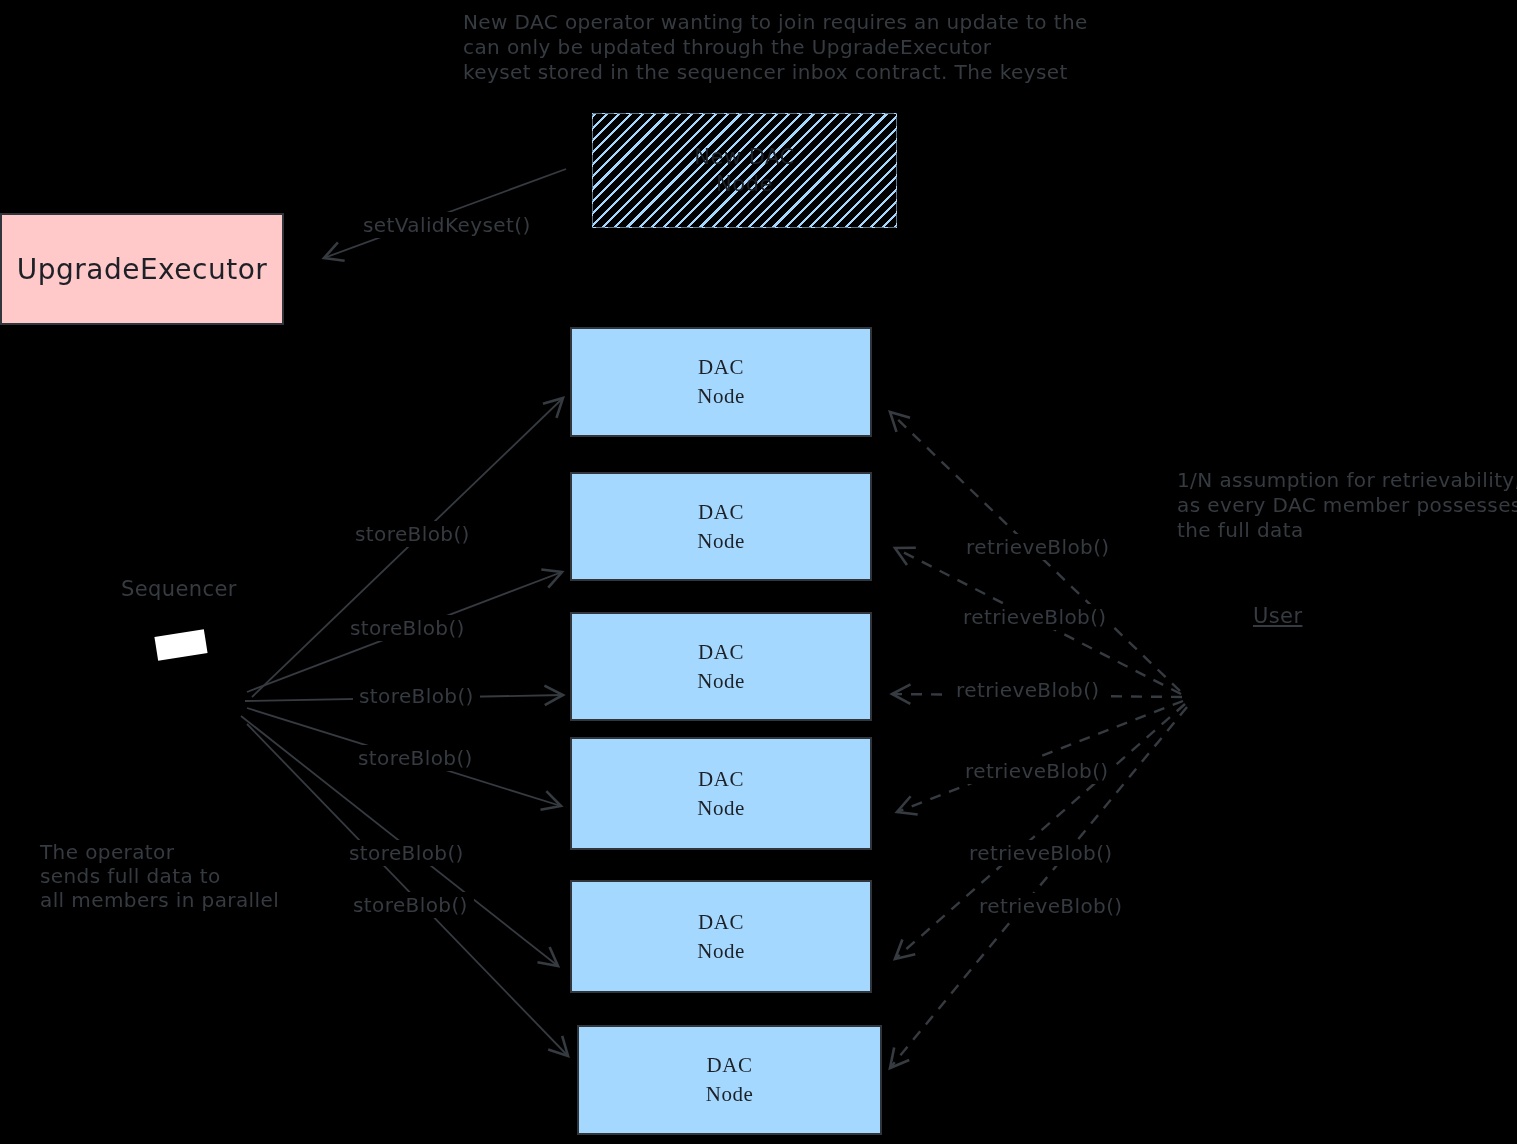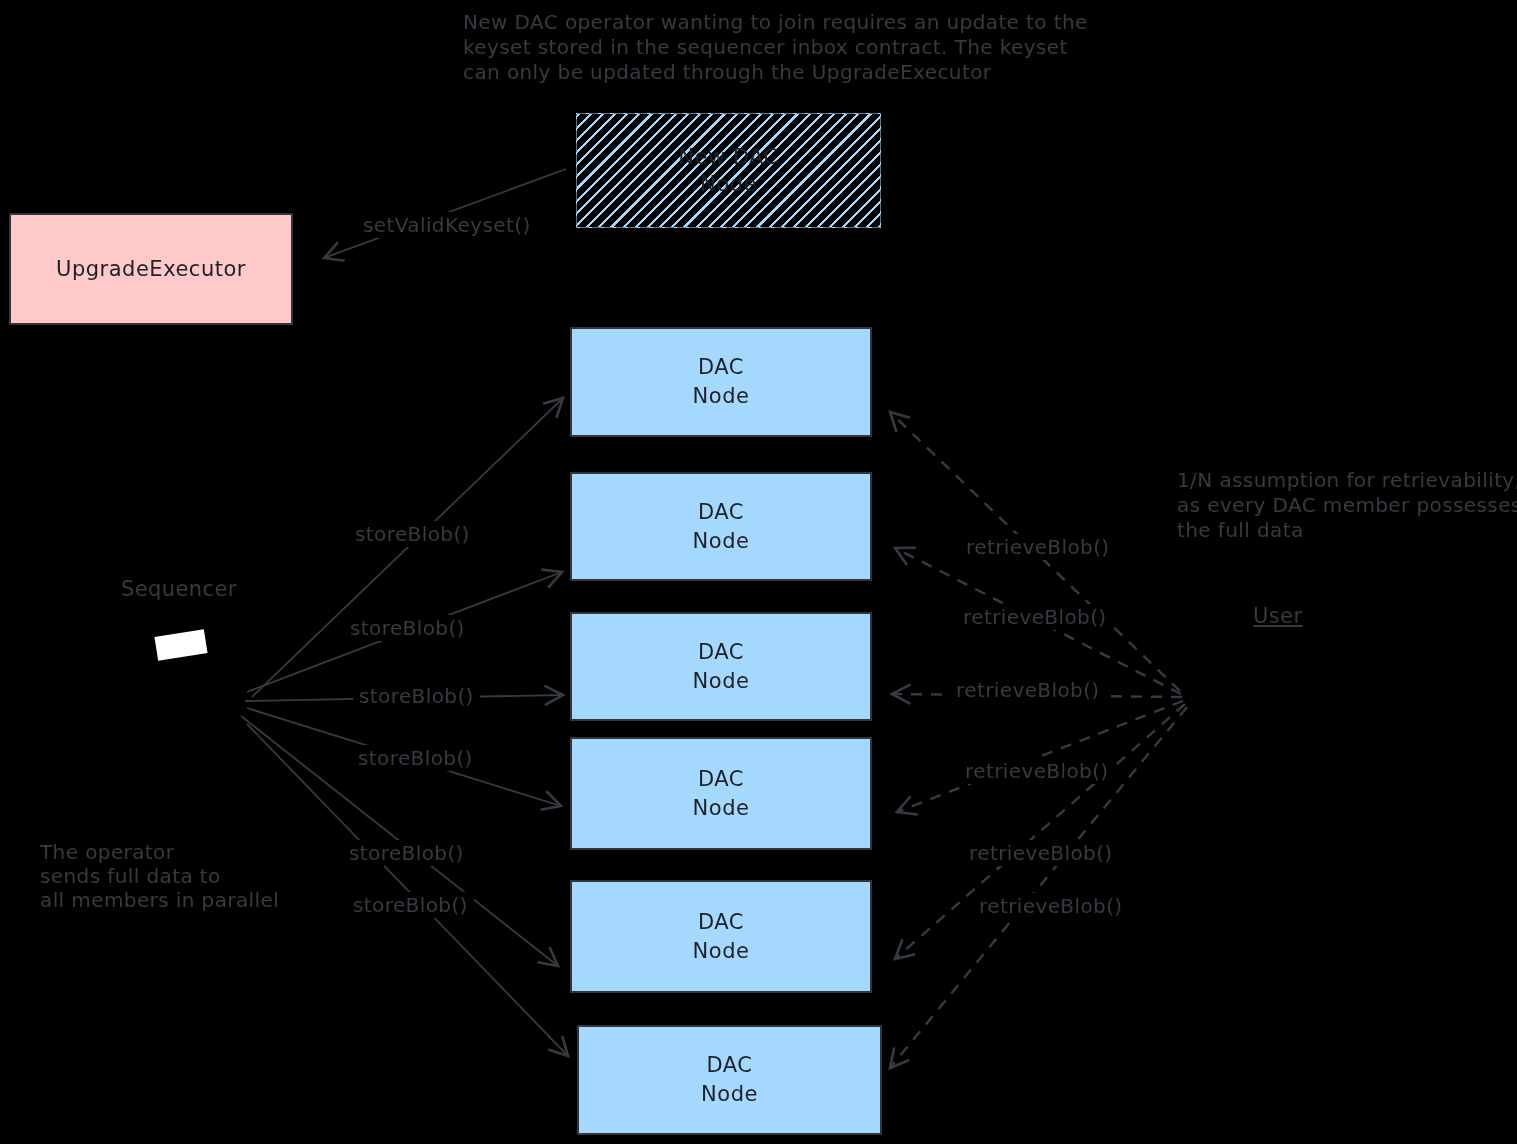--- a/index.html
+++ b/index.html
@@ -12,32 +12,32 @@
   .stage svg.arrows{position:absolute;left:0;top:0;width:1517px;height:1144px;}
   .note{position:absolute;color:var(--stroke,#363b41);font-size:20px;line-height:25px;letter-spacing:.4px;white-space:nowrap;}
   .lbl{position:absolute;color:var(--stroke,#363b41);font-size:20px;letter-spacing:.4px;background:var(--background,#000);padding:1px 6px;white-space:nowrap;}
   .plain-lbl{position:absolute;color:var(--stroke,#363b41);font-size:21px;letter-spacing:.4px;white-space:nowrap;}
   .dac-node{
     position:absolute;left:570px;width:302px;
     background:var(--node-fill,#a5d8ff);
     border:2px solid var(--node-border,#30363c);
     box-sizing:border-box;
     display:flex;flex-direction:column;align-items:center;justify-content:center;
-    color:var(--box-text,#1d2127);font-size:21px;line-height:29px;letter-spacing:.5px;
+    color:var(--box-text,#1d2127);font-size:21px;line-height:29px;letter-spacing:.5px;font-family:Liberation Serif, serif;
   }
   .exec-box{
-    position:absolute;left:9px;top:213px;width:284px;height:112px;
+    position:absolute;left:0;top:213px;width:284px;height:112px;
     background:var(--executor-fill,#ffc9c9);
     border:2px solid var(--node-border,#30363c);
     box-sizing:border-box;
     display:flex;align-items:center;justify-content:center;
-    color:var(--box-text,#1d2127);font-size:21px;letter-spacing:.5px;
+    color:var(--box-text,#1d2127);font-size:28px;letter-spacing:.5px;
   }
   .hatch-box{
-    position:absolute;left:576px;top:113px;width:305px;height:115px;
+    position:absolute;left:592px;top:113px;width:305px;height:115px;
     border:1.5px solid rgba(165,216,255,.55);
     box-sizing:border-box;
     background:repeating-linear-gradient(135deg,
       var(--hatch-stripe,#a5d8ff) 0px, var(--hatch-stripe,#a5d8ff) 2.2px,
       transparent 2.2px, transparent 8.6px);
     display:flex;flex-direction:column;align-items:center;justify-content:center;
     color:var(--box-text,#1d2127);font-size:21px;line-height:27px;letter-spacing:.5px;
   }
   .chip{
     position:absolute;left:156px;top:633px;width:50px;height:24px;
@@ -72,22 +72,22 @@
     <line class="dashed" x1="1180" y1="691" x2="890" y2="412" marker-end="url(#ah)"></line>
     <line class="dashed" x1="1181" y1="694" x2="895" y2="548" marker-end="url(#ah)"></line>
     <line class="dashed" x1="1182" y1="697" x2="892" y2="694" marker-end="url(#ah)"></line>
     <line class="dashed" x1="1183" y1="701" x2="897" y2="812" marker-end="url(#ah)"></line>
     <line class="dashed" x1="1185" y1="704" x2="895" y2="959" marker-end="url(#ah)"></line>
     <line class="dashed" x1="1187" y1="707" x2="890" y2="1068" marker-end="url(#ah)"></line>
   </svg>
 
   <div class="note" style="left:463px;top:10px;">
     <div>New DAC operator wanting to join requires an update to the</div>
+    <div>can only be updated through the UpgradeExecutor</div>
     <div>keyset stored in the sequencer inbox contract. The keyset</div>
-    <div>can only be updated through the UpgradeExecutor</div>
   </div>
 
   <div class="hatch-box">
     <div>New DAC</div>
     <div>Node</div>
   </div>
 
   <div class="lbl" style="left:357px;top:212px;">setValidKeyset()</div>
 
   <div class="exec-box">

